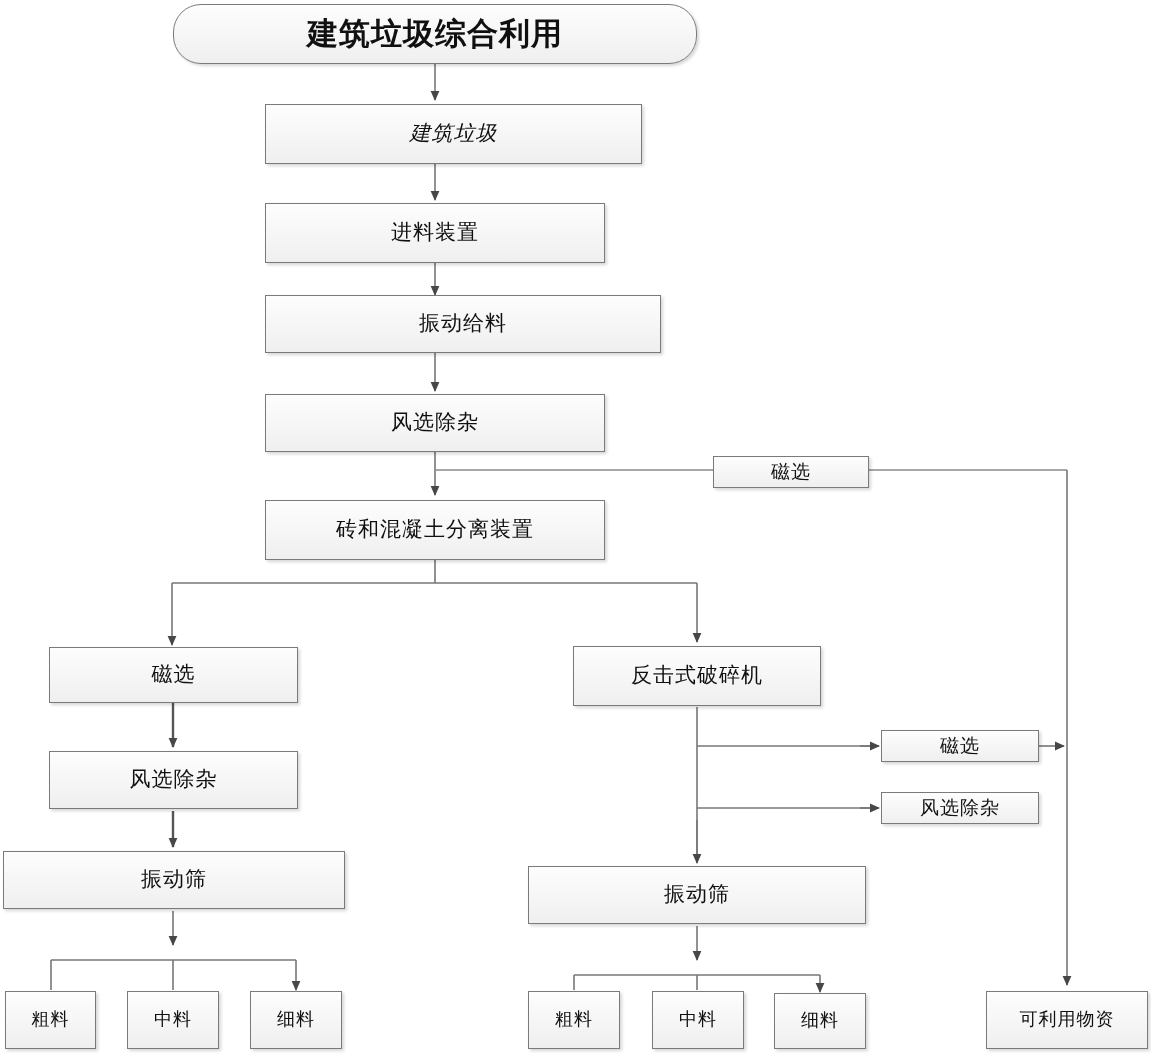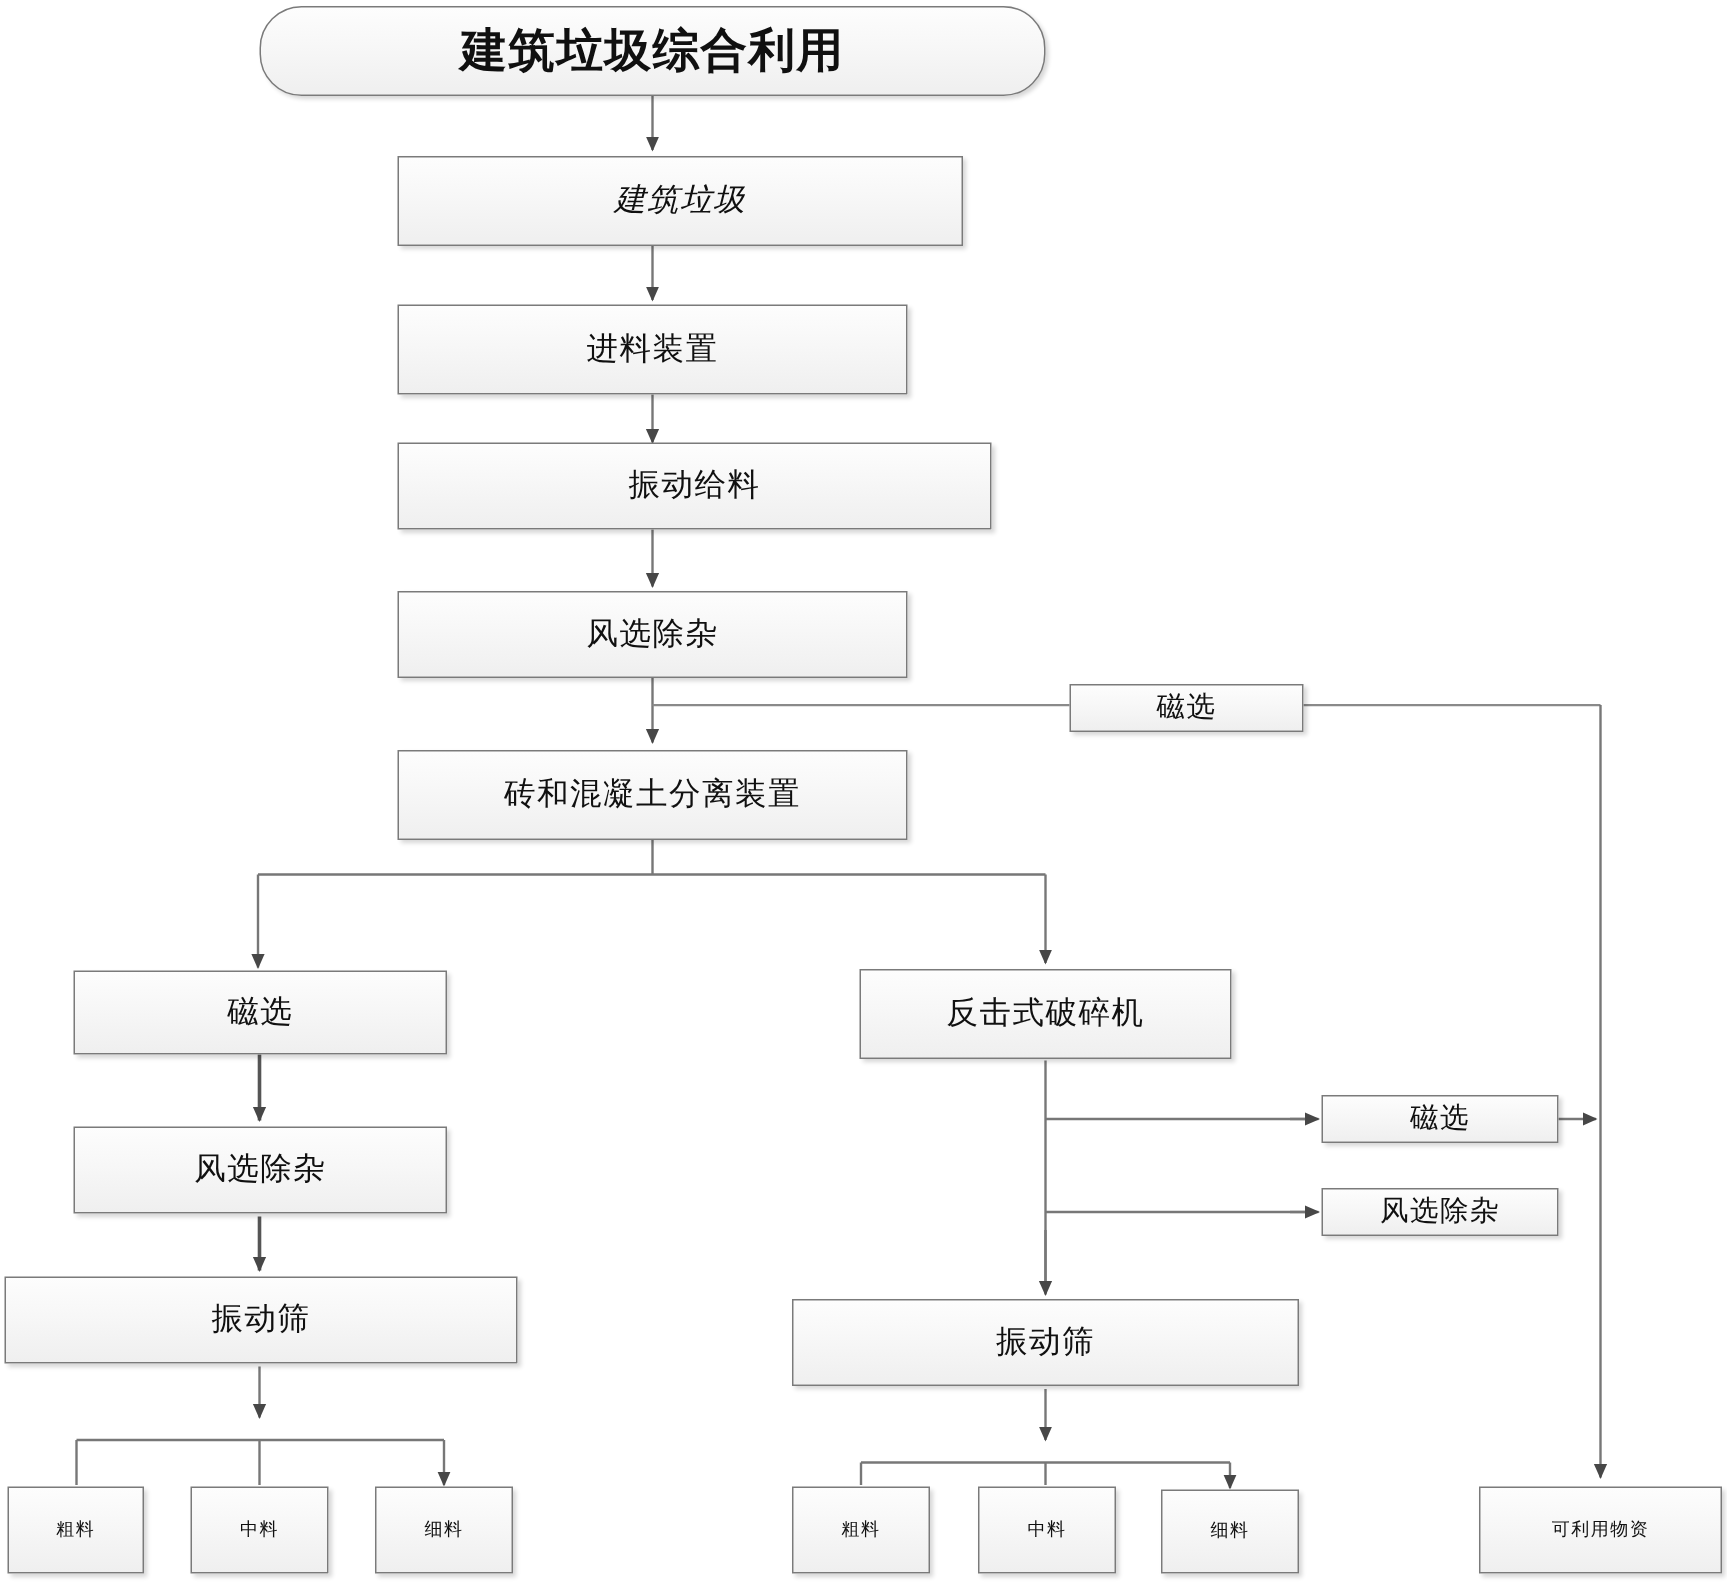--- a/index.html
+++ b/index.html
@@ -41,21 +41,21 @@
     line-height: 1.1;
     z-index: 5;
   }
   .node span {
     display: block;
     letter-spacing: 1px;
   }
   .n-title { font-size: 31px; font-weight: bold; letter-spacing: 3px; border-radius: 28px; }
   .n-main  { font-size: 21px; }
   .n-small { font-size: 19px; }
-  .n-tiny  { font-size: 12px; }
+  .n-tiny  { font-size: 18px; }
 </style>
 </head>
 <body>
 
 <div id="canvas">
 
   <svg class="wires" viewBox="0 0 1151 1058" xmlns="http://www.w3.org/2000/svg">
     <defs>
       <marker id="ah" markerWidth="11" markerHeight="11" refX="9" refY="5" orient="auto" markerUnits="userSpaceOnUse">
         <path d="M0,0.6 L10,5 L0,9.4 z" fill="#474747"></path>

